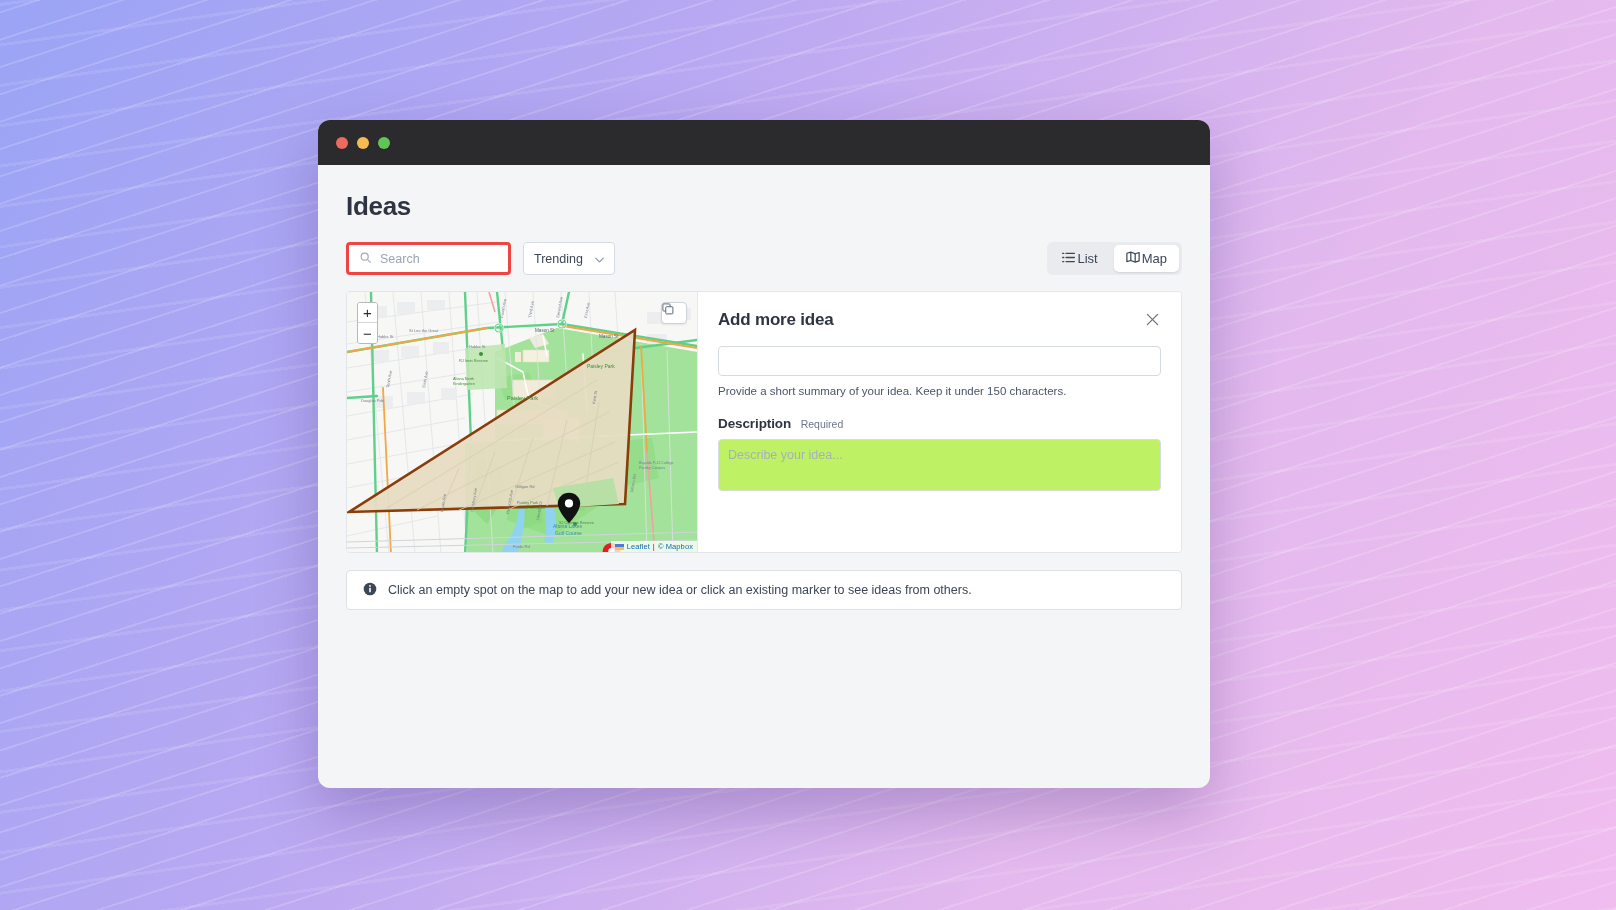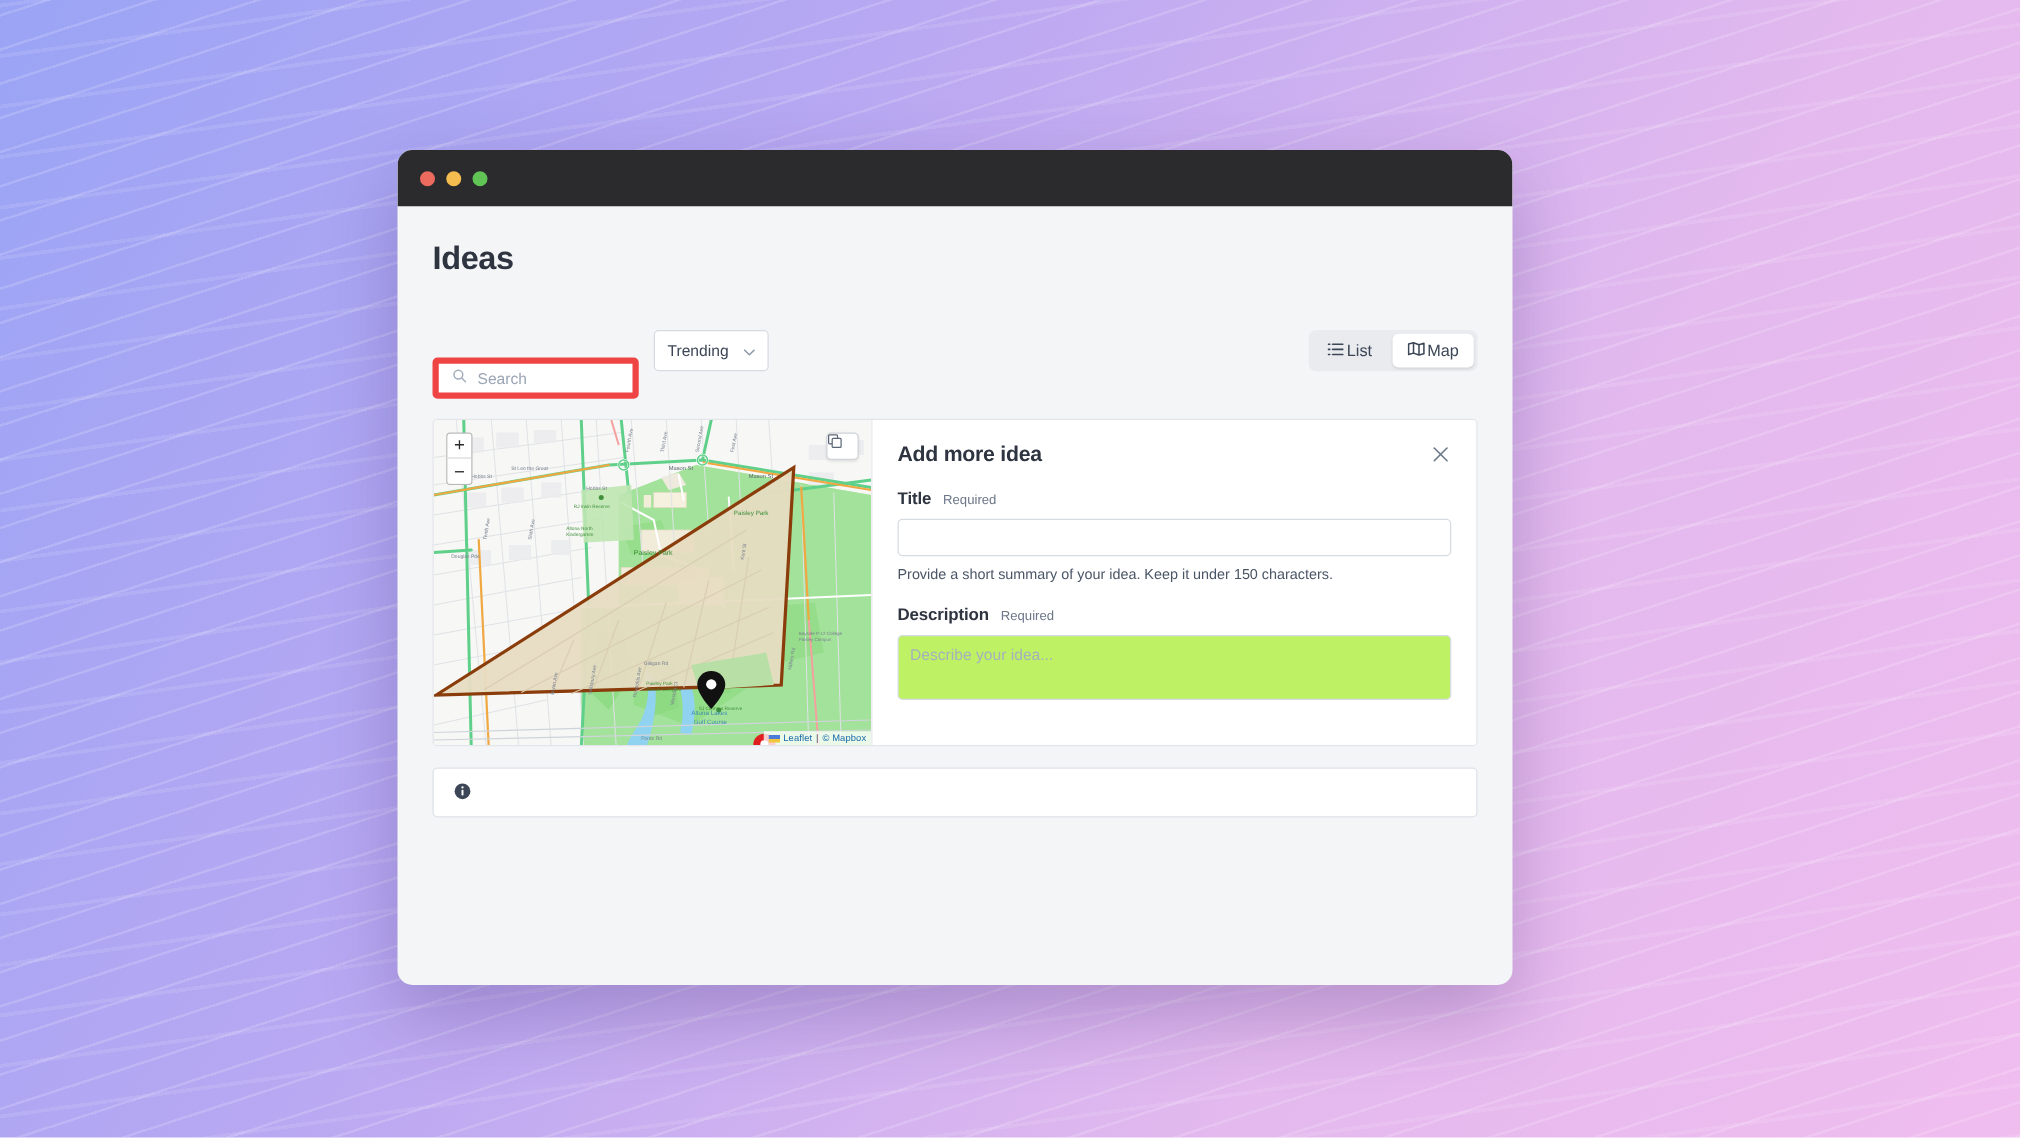--- a/index.html
+++ b/index.html
@@ -52,23 +52,23 @@
 
   .page-title {
     font-size: 26px; font-weight: bold; color: #2e3440;
     letter-spacing: -0.3px; margin-bottom: 20px;
   }
 
   
   .toolbar { display: flex; align-items: center; margin-bottom: 16px; }
   .search-box {
     width: 165px; height: 33px;
-    border: 5px solid #ef4444; border-radius: 4px;
+    border: 3px solid #ef4444; border-radius: 4px;
     background: #fff; display: flex; align-items: center;
-    padding: 0 10px; gap: 8px; margin-top: 44px;
+    padding: 0 10px; gap: 8px;
   }
   .search-box input {
     border: none; outline: none; font-size: 12.5px;
     color: #3c4656; width: 100%;
     font-family: "Liberation Sans", sans-serif;
     background: transparent;
   }
   .search-box input::placeholder { color: #9aa5b5; }
   .sort-select {
     margin-left: 12px; height: 33px; min-width: 92px;
@@ -481,24 +481,20 @@
           <div class="panel-title">Add more idea</div>
           <div class="close-btn">
             <svg width="13" height="13" viewBox="0 0 14 14" fill="none" stroke="#6b7687" stroke-width="1.4" stroke-linecap="round">
               <line x1="1.5" y1="1.5" x2="12.5" y2="12.5"></line>
                 <line x1="12.5" y1="1.5" x2="1.5" y2="12.5"></line>
             </svg>
           </div>
         </div>
 
         
-        <div class="field-label">
-          <span class="lab">Title</span>
-          <span class="req">Required</span>
-        </div>
         <input class="text-input" type="text" placeholder="" style="">
         <div class="help">Provide a short summary of your idea. Keep it under 150 characters.</div>
 
         
         <div class="field-label">
           <span class="lab">Description</span>
           <span class="req">Required</span>
         </div>
         <textarea class="textarea" placeholder="Describe your idea..." style=""></textarea>
 
@@ -510,16 +506,17 @@
     </div>
 
     <div class="infobar">
       <span>
         <svg width="14" height="14" viewBox="0 0 16 16" fill="#3c4656">
           <circle cx="8" cy="8" r="7.2"></circle>
           <rect x="7.1" y="6.6" width="1.8" height="5.2" rx="0.6" fill="#ffffff"></rect>
           <circle cx="8" cy="4.5" r="1.05" fill="#ffffff"></circle>
         </svg>
       </span>
+      <span>Click an empty spot on the map to add your new idea or click an existing marker to see ideas from others.</span>
     </div>
 
   </div>
 </div>
 
 </body></html>

